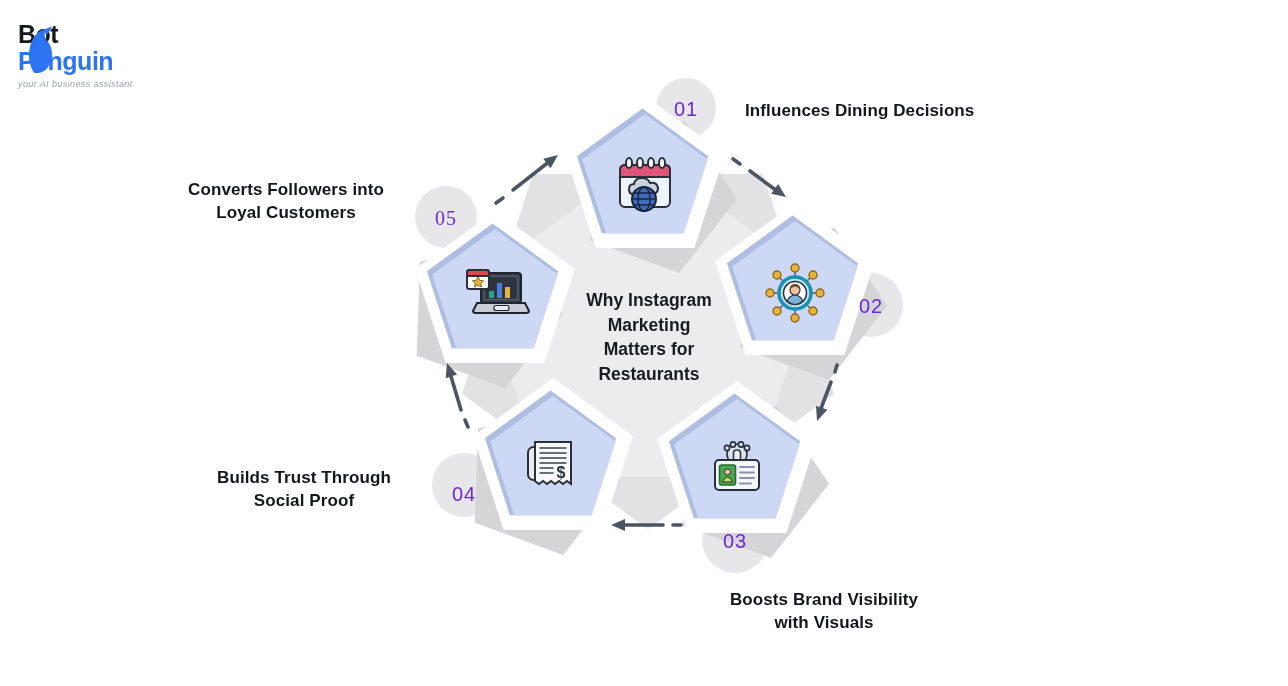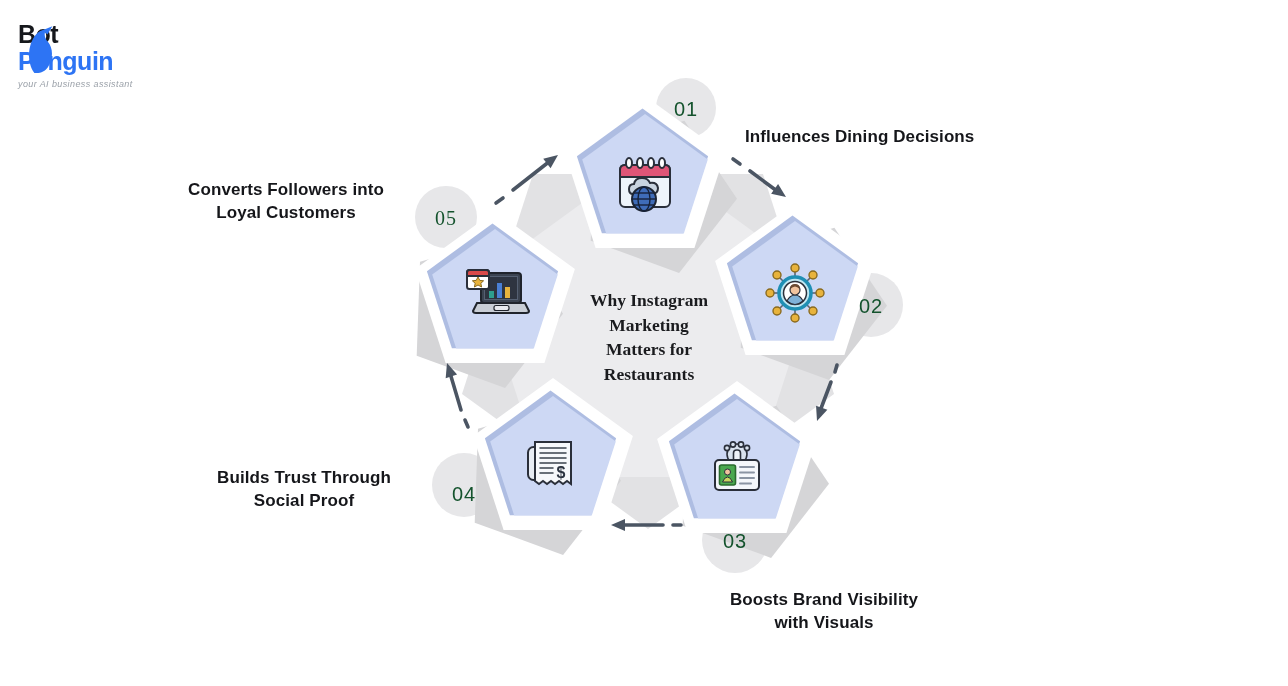--- a/index.html
+++ b/index.html
@@ -15,26 +15,26 @@
   .logo-penguin{font-size:25px;font-weight:700;color:#2d74f4;display:block;margin-top:2px;letter-spacing:-0.5px;}
   .logo-tagline{font-size:9px;font-style:italic;color:#9aa0a8;display:block;margin-top:6px;letter-spacing:0.4px;}
   
   .lbl{
     position:absolute;font-weight:700;font-size:17px;line-height:23px;
     color:#15161a;letter-spacing:0.1px;
   }
   .lbl.nowrap{white-space:nowrap;}
   .lbl.centered{text-align:center;}
   .num{
-    position:absolute;font-size:20px;color:#14532d;font-weight:400;
+    position:absolute;font-size:20px;color:#6d28d9;font-weight:400;
     transform:translate(-50%,-50%);letter-spacing:1px;
   }
   .center-title{
     position:absolute;left:539px;top:288px;width:220px;text-align:center;
-    font-weight:700;font-size:17.5px;line-height:24.5px;color:#1a1b1e;font-family:Liberation Serif, serif;
+    font-weight:700;font-size:17.5px;line-height:24.5px;color:#1a1b1e;
   }
   .center-title span{display:block;}
 </style>
 </head>
 <body>
 
 <div class="stage">
 
   <svg width="1288" height="686" viewBox="0 0 1288 686">
 
@@ -232,18 +232,18 @@
     <span>Matters for</span>
     <span>Restaurants</span>
   </div>
 
   <div class="num" style="left:686px;top:109px;">01</div>
   <div class="num" style="left:871px;top:306px;">02</div>
   <div class="num" style="left:735px;top:541px;">03</div>
   <div class="num" style="left:464px;top:486px;margin-top:8px;">04</div>
   <div class="num" style="left:446px;top:218px;font-family:Liberation Serif, serif;">05</div>
 
-  <div class="lbl nowrap" style="left:745px;top:99px;margin-top:26px;">Influences Dining Decisions</div>
+  <div class="lbl nowrap" style="left:745px;top:99px;">Influences Dining Decisions</div>
   <div class="lbl centered" style="left:711px;top:588px;width:226px;">Boosts Brand Visibility with Visuals</div>
   <div class="lbl centered" style="left:196px;top:466px;width:216px;">Builds Trust Through Social Proof</div>
   <div class="lbl centered" style="left:172px;top:178px;width:228px;">Converts Followers into Loyal Customers</div>
 
 </div>
 
 </body></html>

